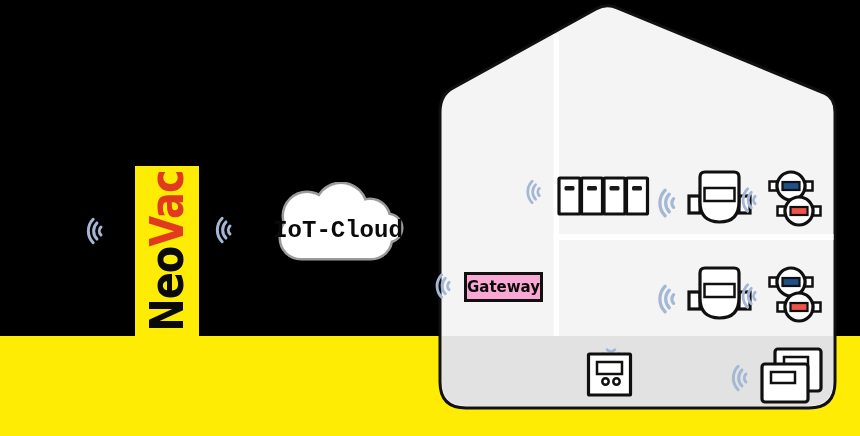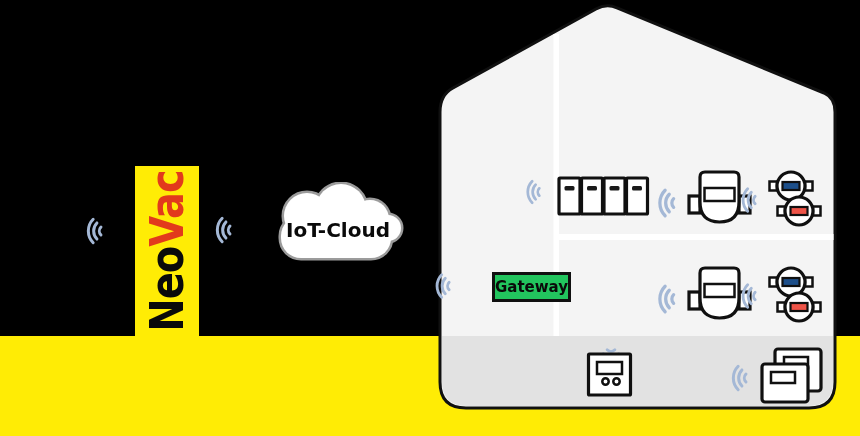--- a/index.html
+++ b/index.html
@@ -22,36 +22,36 @@
     text-align:center;line-height:64px;
     font-size:40px;font-weight:bold;letter-spacing:-1px;white-space:nowrap;
   }
   .tower-label .neo{color:#0a0a0a;}
   .tower-label .vac{color:var(--brand-red,#e23a1c);}
   .cloud{position:absolute;left:269px;top:182px;width:138px;height:82px;}
   .cloud svg{position:absolute;left:0;top:0;}
   .cloud-label{
     position:absolute;left:0;top:14px;width:138px;height:68px;
     display:flex;align-items:center;justify-content:center;
-    font-size:20px;font-weight:bold;color:#0a0a0a;letter-spacing:0px;
+    font-size:24px;font-weight:bold;color:#0a0a0a;letter-spacing:0px;font-family:Liberation Mono, monospace;
   }
   .main-svg{position:absolute;left:0;top:0;}
   .wifi{stroke:var(--wifi-blue,#a4b8d6);stroke-width:2.6px;fill:none;stroke-linecap:round;}
   .dev{fill:#ffffff;stroke:var(--outline,#101010);stroke-width:3.2px;}
   .dev-thin{fill:#ffffff;stroke:var(--outline,#101010);stroke-width:2.5px;}
   .slot{fill:#1a1a1a;}
   .disp-blue{fill:var(--disp-blue,#1d4f8a);stroke:var(--outline,#101010);stroke-width:2.2px;}
   .disp-red{fill:var(--disp-red,#ee5448);stroke:var(--outline,#101010);stroke-width:2.2px;}
   .house-body{fill:var(--house-fill,#f4f4f4);stroke:var(--outline,#101010);stroke-width:3px;}
   .basement{fill:var(--basement-fill,#e2e2e2);}
   .divider{fill:var(--divider,#ffffff);}
   .gateway-box{
-    position:absolute;left:492px;top:272px;width:79px;height:30px;
+    position:absolute;left:464px;top:272px;width:79px;height:30px;
     box-sizing:border-box;border:3px solid var(--outline,#101010);
-    background:#22c55e;display:flex;align-items:center;justify-content:center;
+    background:#f9a8d4;display:flex;align-items:center;justify-content:center;
     font-size:15px;font-weight:bold;color:#0a0a0a;
   }
 </style>
 </head>
 <body>
 
 <div class="stage">
 
   <div class="ground"></div>
 

